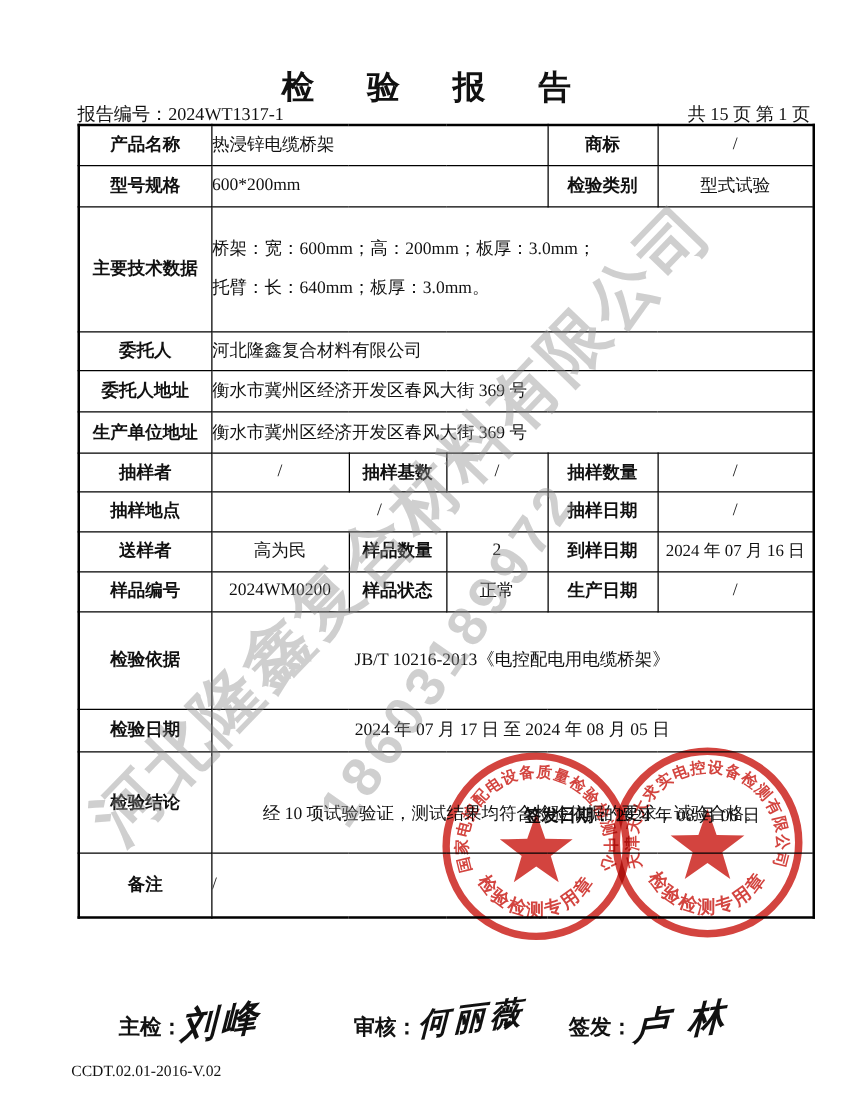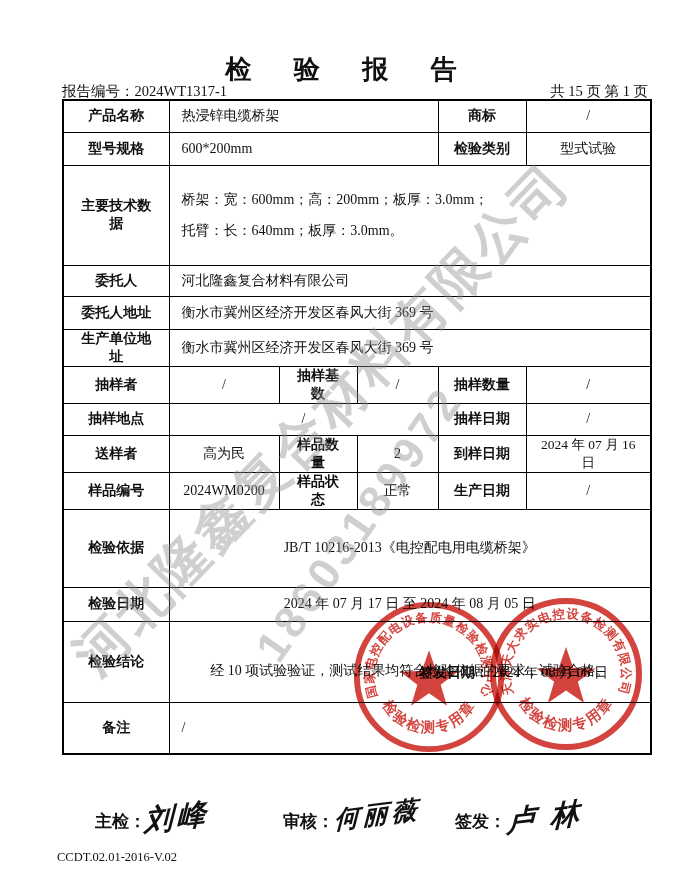--- a/index.html
+++ b/index.html
@@ -11,21 +11,21 @@
   
   .title { position:absolute; top:52px; left:0; width:682px; text-align:center;
            font-size:26px; font-weight:bold; letter-spacing:18px; text-indent:18px; }
   .meta-line { position:absolute; top:82px; left:62px; width:588px; font-size:14.5px; }
   .meta-left { position:absolute; left:0; top:0; }
   .meta-right { position:absolute; right:2px; top:0; }
 
   
   table.report { position:absolute; left:62px; top:99px; width:588px;
                  border-collapse:collapse; table-layout:fixed; background:transparent; }
-  table.report td { border:1px solid #000; font-size:14px; padding:0 12px;
+  table.report td { border:1px solid #000; font-size:14px; padding:0 0;
                     vertical-align:middle; overflow:hidden; }
   table.report { border:2px solid #000; }
   td.lbl { font-family:"Liberation Sans","DejaVu Sans",sans-serif; font-weight:bold;
            text-align:center; font-size:14px; }
   td.val { text-align:left; padding-left:9px; }
   td.valc { text-align:center; padding:0; }
   .tech-lines div { line-height:31px; }
   .tech-cell { padding-left:9px; padding-top:6px; vertical-align:top; }
   .basis-cell { vertical-align:top; text-align:center; padding-top:5px; }
   .concl-cell { position:relative; vertical-align:top; padding:0; }

